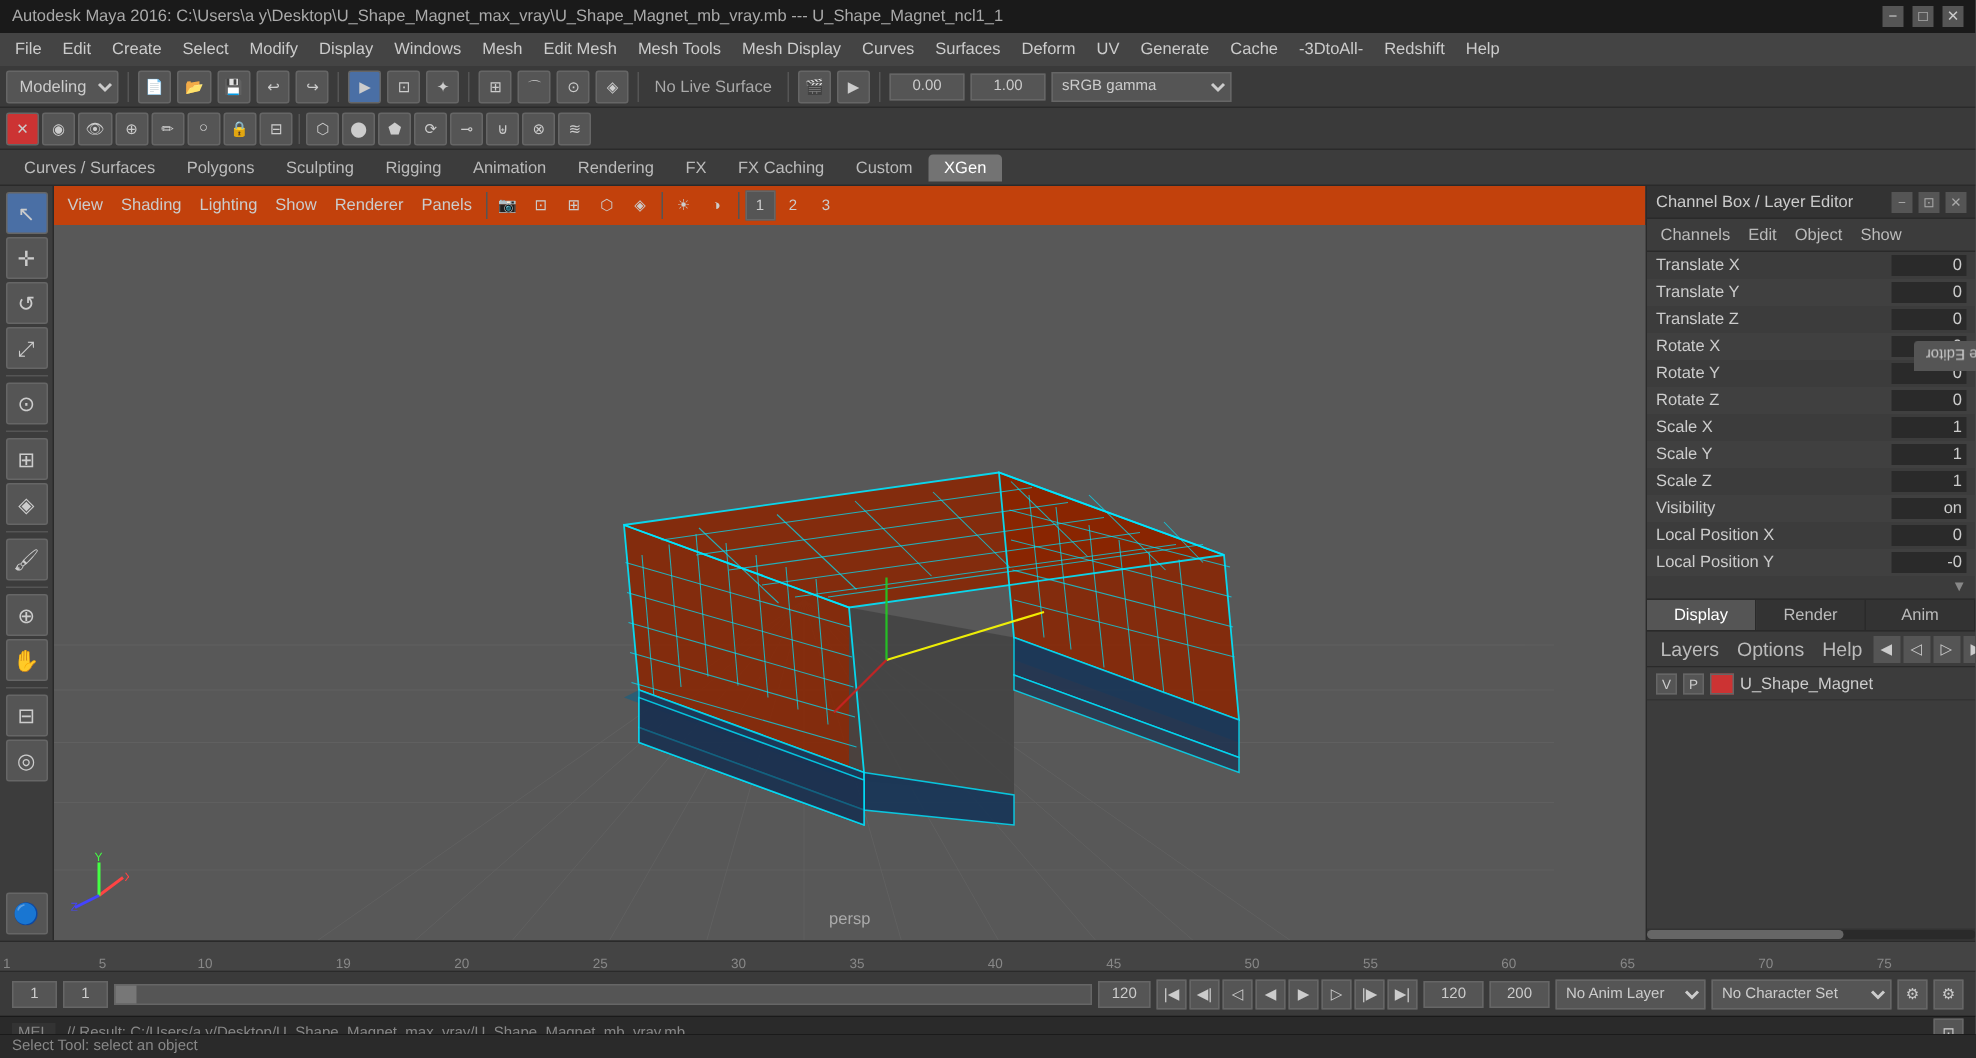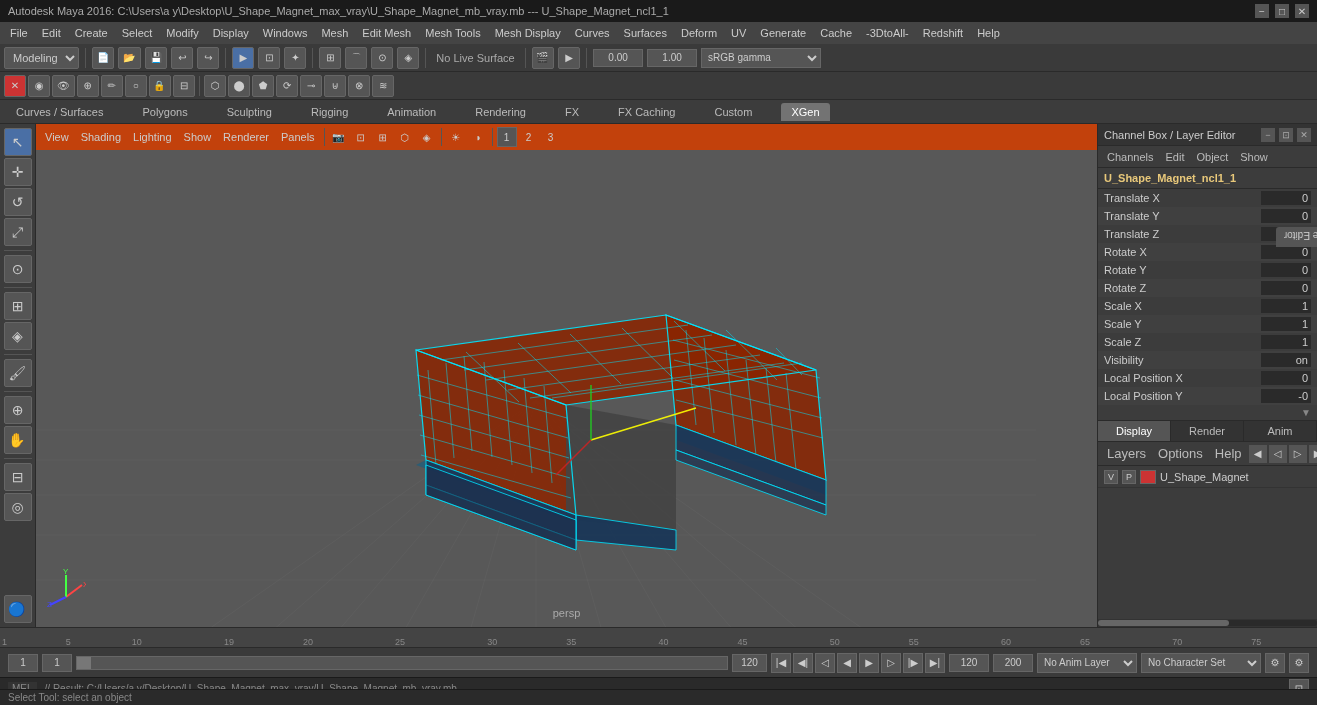--- a/index.html
+++ b/index.html
@@ -102,21 +102,21 @@
       border-bottom: 1px solid #2a2a2a;
     }
 
     
     #tabs-bar {
       height: 24px;
       background: #3c3c3c;
       display: flex;
       align-items: center;
       padding: 0 6px;
-      gap: 19px;
+      gap: 1px;
       border-bottom: 1px solid #2a2a2a;
     }
     .tab-item {
       padding: 3px 10px;
       cursor: pointer;
       color: #bbb;
       font-size: 11px;
       border-radius: 3px 3px 0 0;
     }
     .tab-item.active {
@@ -773,21 +773,20 @@
         </div>
       </div>
 
       <div id="channel-box-menu">
         <span class="cb-menu-item">Channels</span>
         <span class="cb-menu-item">Edit</span>
         <span class="cb-menu-item">Object</span>
         <span class="cb-menu-item">Show</span>
       </div>
 
-      <div id="object-name">U_Shape_Magnet_ncl1_1</div>
 
       <div id="channels-list">
         <div class="channel-row">
           <span class="channel-name">Translate X</span>
           <span class="channel-value">0</span>
         </div>
         <div class="channel-row">
           <span class="channel-name">Translate Y</span>
           <span class="channel-value">0</span>
         </div>

